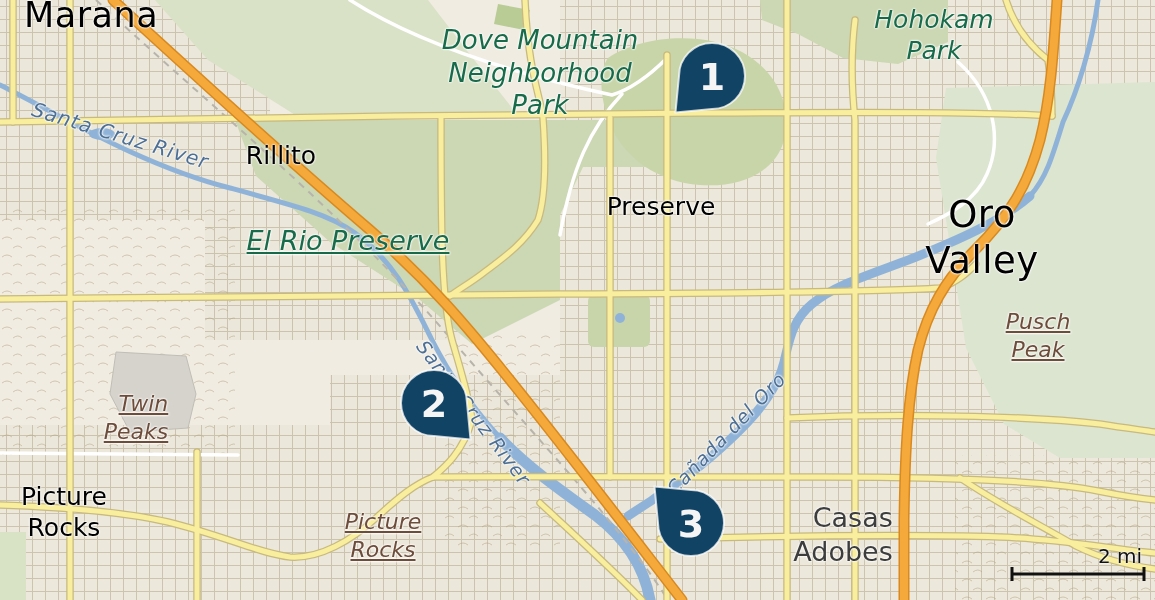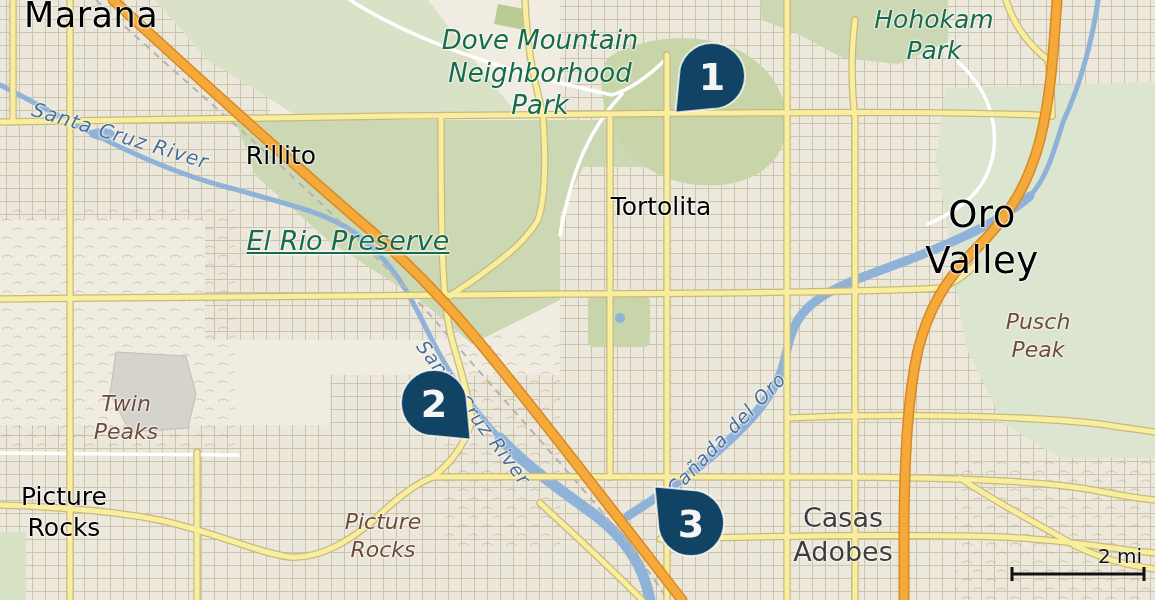--- a/index.html
+++ b/index.html
@@ -5,23 +5,23 @@
   html,body{margin:0;padding:0;}
   body{width:1155px;height:600px;overflow:hidden;background:#f0ece1;
        font-family:"DejaVu Sans","Liberation Sans",sans-serif;}
   #map{position:relative;width:1155px;height:600px;}
   #base,#pins{position:absolute;left:0;top:0;width:1155px;height:600px;}
   #pins{pointer-events:none;}
   .lbl{position:absolute;white-space:pre-line;text-align:center;line-height:1.25;
        color:#000;text-shadow:0 0 2px #fff,0 0 2px #fff,0 0 3px rgba(255,255,255,.8);}
   .city{font-size:35px;letter-spacing:.5px;}
   .town{font-size:25px;}
-  .suburb{font-size:27px;color:#3d3d3d;}
+  .suburb{font-size:27px;color:#3d3d3d;text-align:right;}
   .park{font-size:26px;font-style:italic;color:#176b4a;}
-  .terra{font-size:22px;font-style:italic;color:#6e4c3a;}
+  .terra{font-size:22px;font-style:italic;color:#6e4c3a;text-decoration:underline;}
   .water-label{font-size:19px;font-style:italic;color:#4d6f94;letter-spacing:1px;
        white-space:nowrap;transform-origin:0 0;}
   .ctr{transform:translateX(-50%);}
   .attr{font-size:20px;color:#222;}
   .scale-txt{font-size:20px;color:#111;text-shadow:0 0 2px #fff,0 0 2px #fff;}
 </style>
 </head>
 <body>
 
 <div id="map">
@@ -137,32 +137,32 @@
         <path d="M1057,0 C1053,60 1050,100 1040,140 C1028,185 1010,215 975,250 C945,280 928,310 918,350 C908,395 905,450 904,520 C904,550 904,575 904,600"></path>
       </g>
     </g>
 
     <path d="M1012,567 L1012,581 M1012,574 L1144,574 M1144,567 L1144,581" stroke="#111111" stroke-width="3" fill="none"></path>
   </svg>
 
   <div class="lbl city" style="left:24px;top:-6px;">Marana</div>
   <div class="lbl city ctr" style="left:982px;top:192px;font-size:37px;text-align:center;">Oro Valley</div>
   <div class="lbl town ctr" style="left:281px;top:140px;text-align:center;">Rillito</div>
-  <div class="lbl town ctr" style="left:661px;top:191px;">Tortolita</div>
+  <div class="lbl town ctr" style="left:661px;top:191px;">Preserve</div>
   <div class="lbl town ctr" style="left:64px;top:481px;">Picture
 Rocks</div>
   <div class="lbl suburb ctr" style="left:843px;top:501px;">Casas
 Adobes</div>
   <div class="lbl park ctr" style="left:540px;top:24px;">Dove Mountain
 Neighborhood
 Park</div>
   <div class="lbl park ctr" style="left:893px;top:4px;font-size:25px;margin-left:41px;">Hohokam
 Park</div>
   <div class="lbl park ctr" style="left:348px;top:224px;font-size:27px;text-decoration:underline;">El Rio Preserve</div>
-  <div class="lbl terra ctr" style="left:126px;top:390px;">Twin
+  <div class="lbl terra ctr" style="left:136px;top:390px;text-align:right;">Twin
 Peaks</div>
   <div class="lbl terra ctr" style="left:1038px;top:308px;">Pusch
 Peak</div>
   <div class="lbl terra ctr" style="left:383px;top:508px;">Picture
 Rocks</div>
   <div class="lbl water-label" style="left:36px;top:97px;transform:rotate(17deg);font-size:20px;">Santa Cruz River</div>
   <div class="lbl water-label" style="left:430px;top:336px;transform:rotate(53deg);">Santa Cruz River</div>
   <div class="lbl water-label" style="left:662px;top:484px;transform:rotate(-46deg);">Cañada del Oro</div>
   <div class="lbl scale-txt" style="left:1098px;top:544px;">2 mi</div>
 

